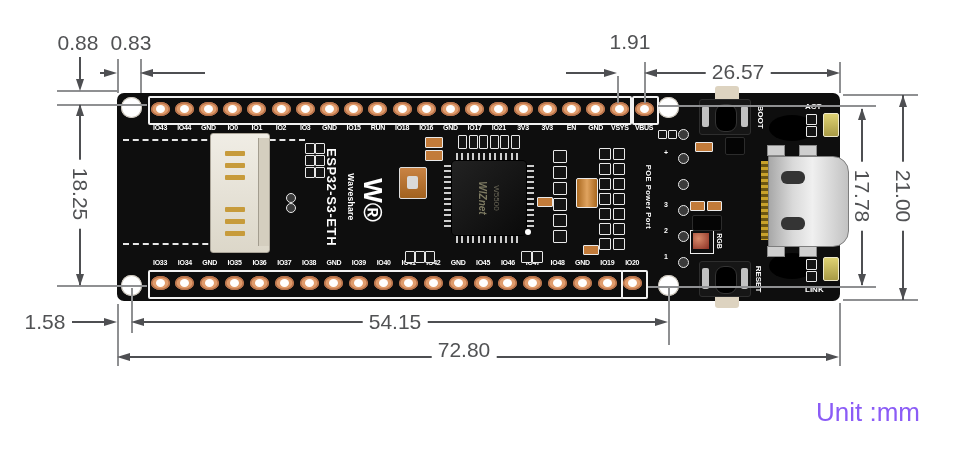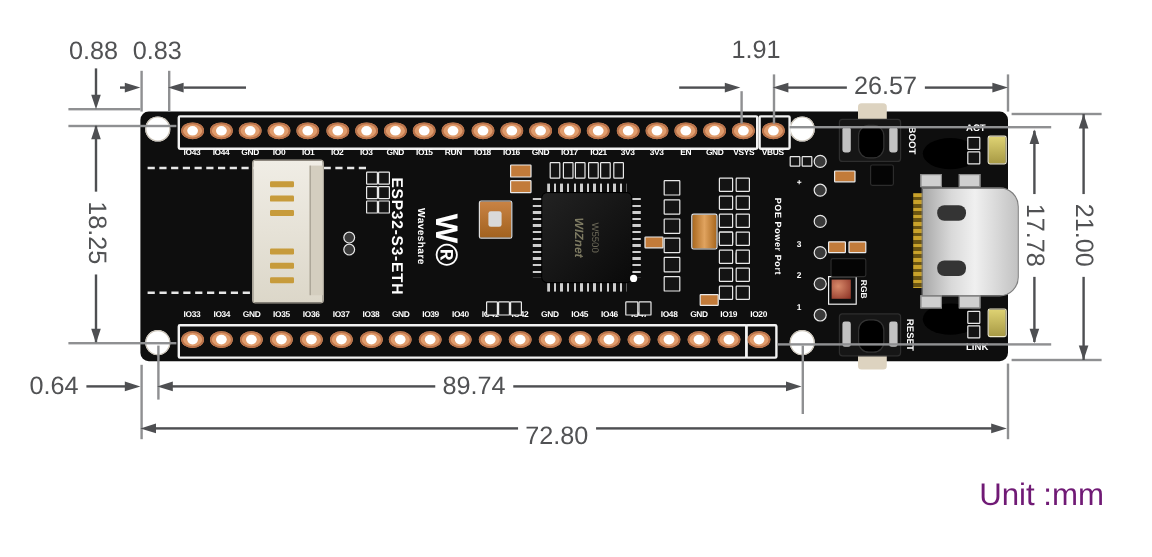--- a/index.html
+++ b/index.html
@@ -11,21 +11,21 @@
   .dml{position:absolute;background:#4e4f52;}
   .dml.h{height:2px;} .dml.v{width:2px;}
   .ah{position:absolute;width:0;height:0;}
   .ah.r{border-top:4.5px solid transparent;border-bottom:4.5px solid transparent;border-left:13px solid #4e4f52;}
   .ah.l{border-top:4.5px solid transparent;border-bottom:4.5px solid transparent;border-right:13px solid #4e4f52;}
   .ah.u{border-left:4.5px solid transparent;border-right:4.5px solid transparent;border-bottom:12px solid #4e4f52;}
   .ah.d{border-left:4.5px solid transparent;border-right:4.5px solid transparent;border-top:12px solid #4e4f52;}
   .dimtxt{position:absolute;transform:translate(-50%,-50%);color:#515254;font-size:21px;
           background:#fff;padding:0 6px;white-space:nowrap;}
   .dimtxt.rot{transform:translate(-50%,-50%) rotate(90deg);padding:0 8px;}
-  .unit{position:absolute;transform:translate(-50%,-50%);color:#701a75;font-size:26px;white-space:nowrap;}
+  .unit{position:absolute;transform:translate(-50%,-50%);color:#8b5cf6;font-size:26px;white-space:nowrap;}
   
   #board{position:absolute;left:117px;top:93px;width:723px;height:208px;background:#0e0e0e;
          border-radius:7px;}
   .hole{position:absolute;width:21px;height:21px;border-radius:50%;background:#fff;
         box-shadow:0 0 0 1px #c9c2b6 inset;}
   .pinbox{position:absolute;border:2px solid #f2f2f2;border-radius:2px;}
   .pin{position:absolute;width:19px;height:14px;border-radius:50%;
        box-shadow:inset 0 0 0 1.5px #b9724a;}
   .pinhole{position:absolute;left:5px;top:3px;width:9px;height:8px;border-radius:50%;background:#fff;}
   .pinlabel{position:absolute;width:25px;text-align:center;color:#fff;font-weight:bold;
@@ -410,28 +410,28 @@
   <div class="dml v" style="left:861px;top:109px;height:176px;"></div>
   <div class="ah u" style="left:857.5px;top:108px;"></div>
   <div class="ah d" style="left:857.5px;top:274px;"></div>
   <div class="dimtxt rot" style="left:862px;top:196px;">17.78</div>
 
   <div class="dml v" style="left:902px;top:95px;height:205px;"></div>
   <div class="ah u" style="left:898.5px;top:95px;"></div>
   <div class="ah d" style="left:898.5px;top:288px;"></div>
   <div class="dimtxt rot" style="left:903px;top:196px;">21.00</div>
 
-  <div class="dimtxt" style="left:45px;top:322px;">0.64</div>
+  <div class="dimtxt" style="left:45px;top:322px;">1.58</div>
   <div class="dml h" style="left:72px;top:321px;width:34px;"></div>
   <div class="ah r" style="left:104px;top:317.5px;"></div>
 
   <div class="ah l" style="left:131px;top:317.5px;"></div>
   <div class="dml h" style="left:143px;top:321px;width:513px;"></div>
   <div class="ah r" style="left:655px;top:317.5px;"></div>
-  <div class="dimtxt" style="left:395px;top:322px;">89.74</div>
+  <div class="dimtxt" style="left:395px;top:322px;">54.15</div>
 
   <div class="ah l" style="left:117px;top:352.5px;"></div>
   <div class="dml h" style="left:129px;top:356px;width:698px;"></div>
   <div class="ah r" style="left:826px;top:352.5px;"></div>
-  <div class="dimtxt" style="left:464px;top:364px;">72.80</div>
+  <div class="dimtxt" style="left:464px;top:350px;">72.80</div>
 
   <div class="unit" style="left:868px;top:412px;">Unit :mm</div>
 </div>
 
 </body></html>

